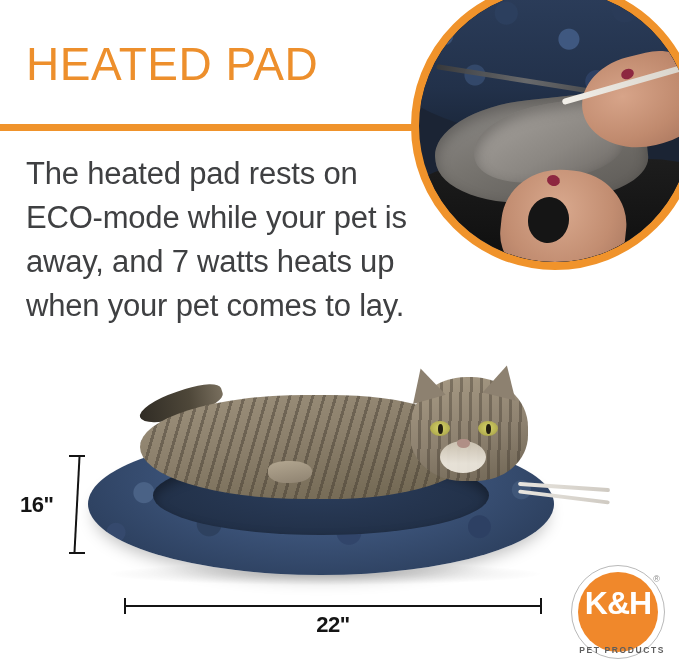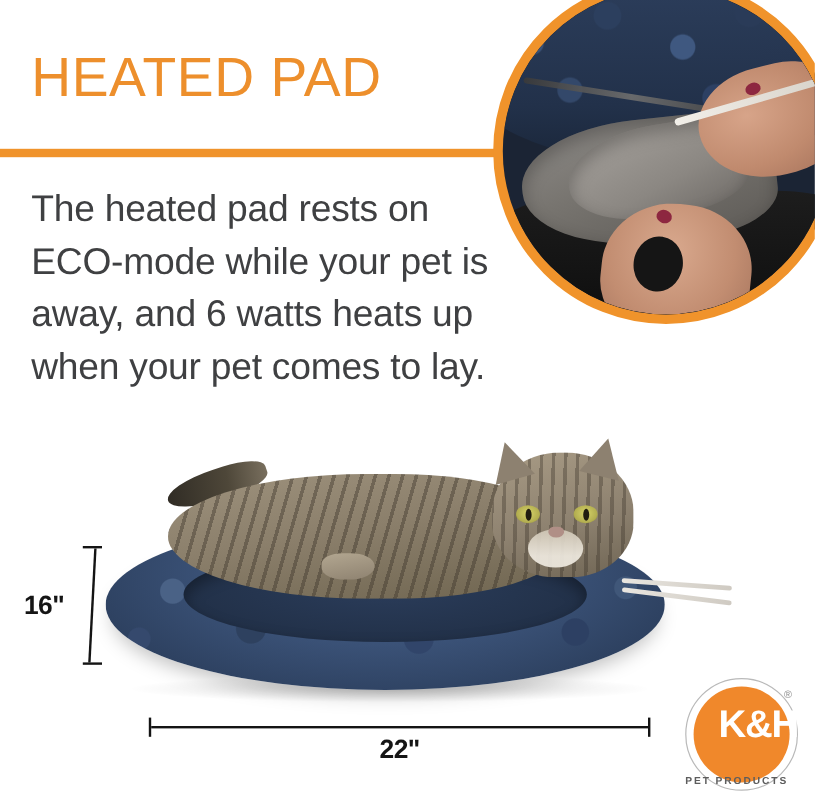--- a/index.html
+++ b/index.html
@@ -443,53 +443,53 @@
     position: absolute;
     left: 7px; top: 7px;
     width: 80px; height: 80px;
     border-radius: 50%;
     background: #F0882B;
   }
   .logo-kh {
     position: absolute;
     left: 0; right: 0;
     top: 22px;
-    text-align: right;
+    text-align: center;
     font-size: 32px;
     font-weight: 700;
     color: #ffffff;
     letter-spacing: -1px;
     line-height: 1;
   }
   .logo-reg {
     position: absolute;
     right: 5px;
     top: 9px;
     font-size: 9px;
     color: #8a8a8a;
   }
   .logo-arc {
     position: absolute;
     left: 0; right: 0;
     bottom: 4px;
-    text-align: left;
+    text-align: right;
     font-size: 8.5px;
     font-weight: 700;
     letter-spacing: 1.6px;
     color: #5d5d5d;
   }
 </style>
 </head>
 <body>
 
 <div class="stage">
 
   <div class="title">HEATED PAD</div>
   <div class="rule"></div>
-  <div class="body-copy">The heated pad rests on ECO-mode while your pet is away, and 6 watts heats up when your pet comes to lay.</div>
+  <div class="body-copy">The heated pad rests on ECO-mode while your pet is away, and 7 watts heats up when your pet comes to lay.</div>
 
   <div class="inset">
     <div class="inset-photo">
       <div class="fur-top"></div>
       <div class="shell-black"></div>
       <div class="pad-gray"></div>
       <div class="pad-gray light"></div>
       <div class="zipper"></div>
       <div class="hand-right"></div>
       <div class="nail-right"></div>

